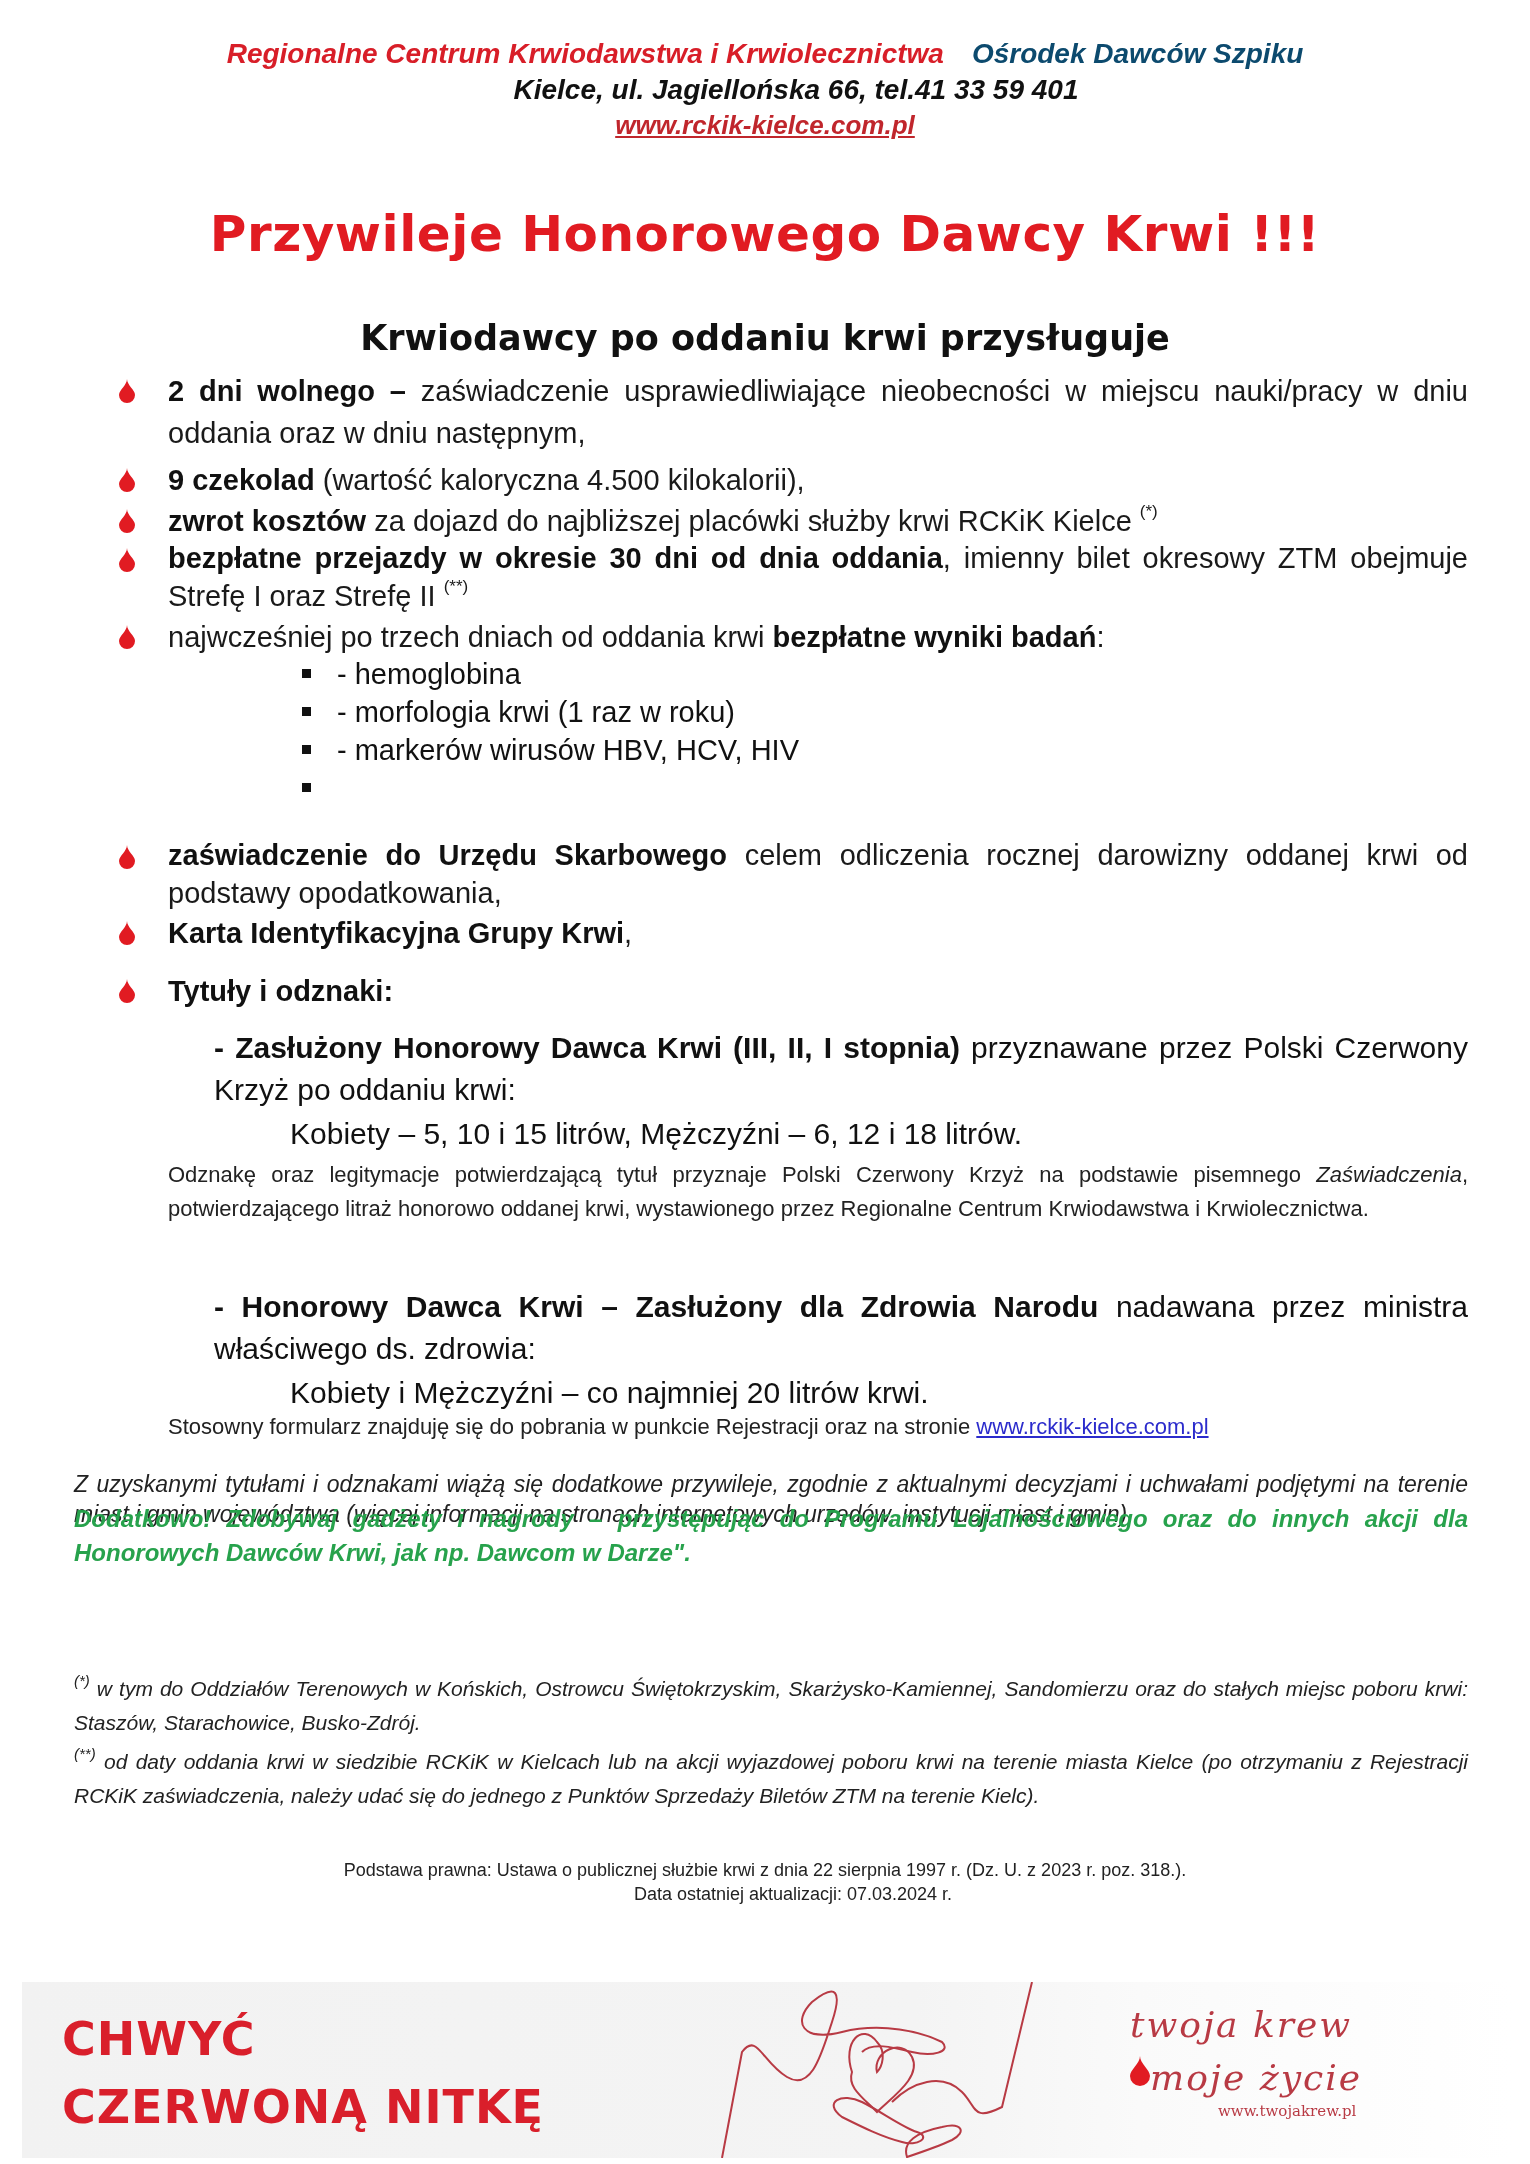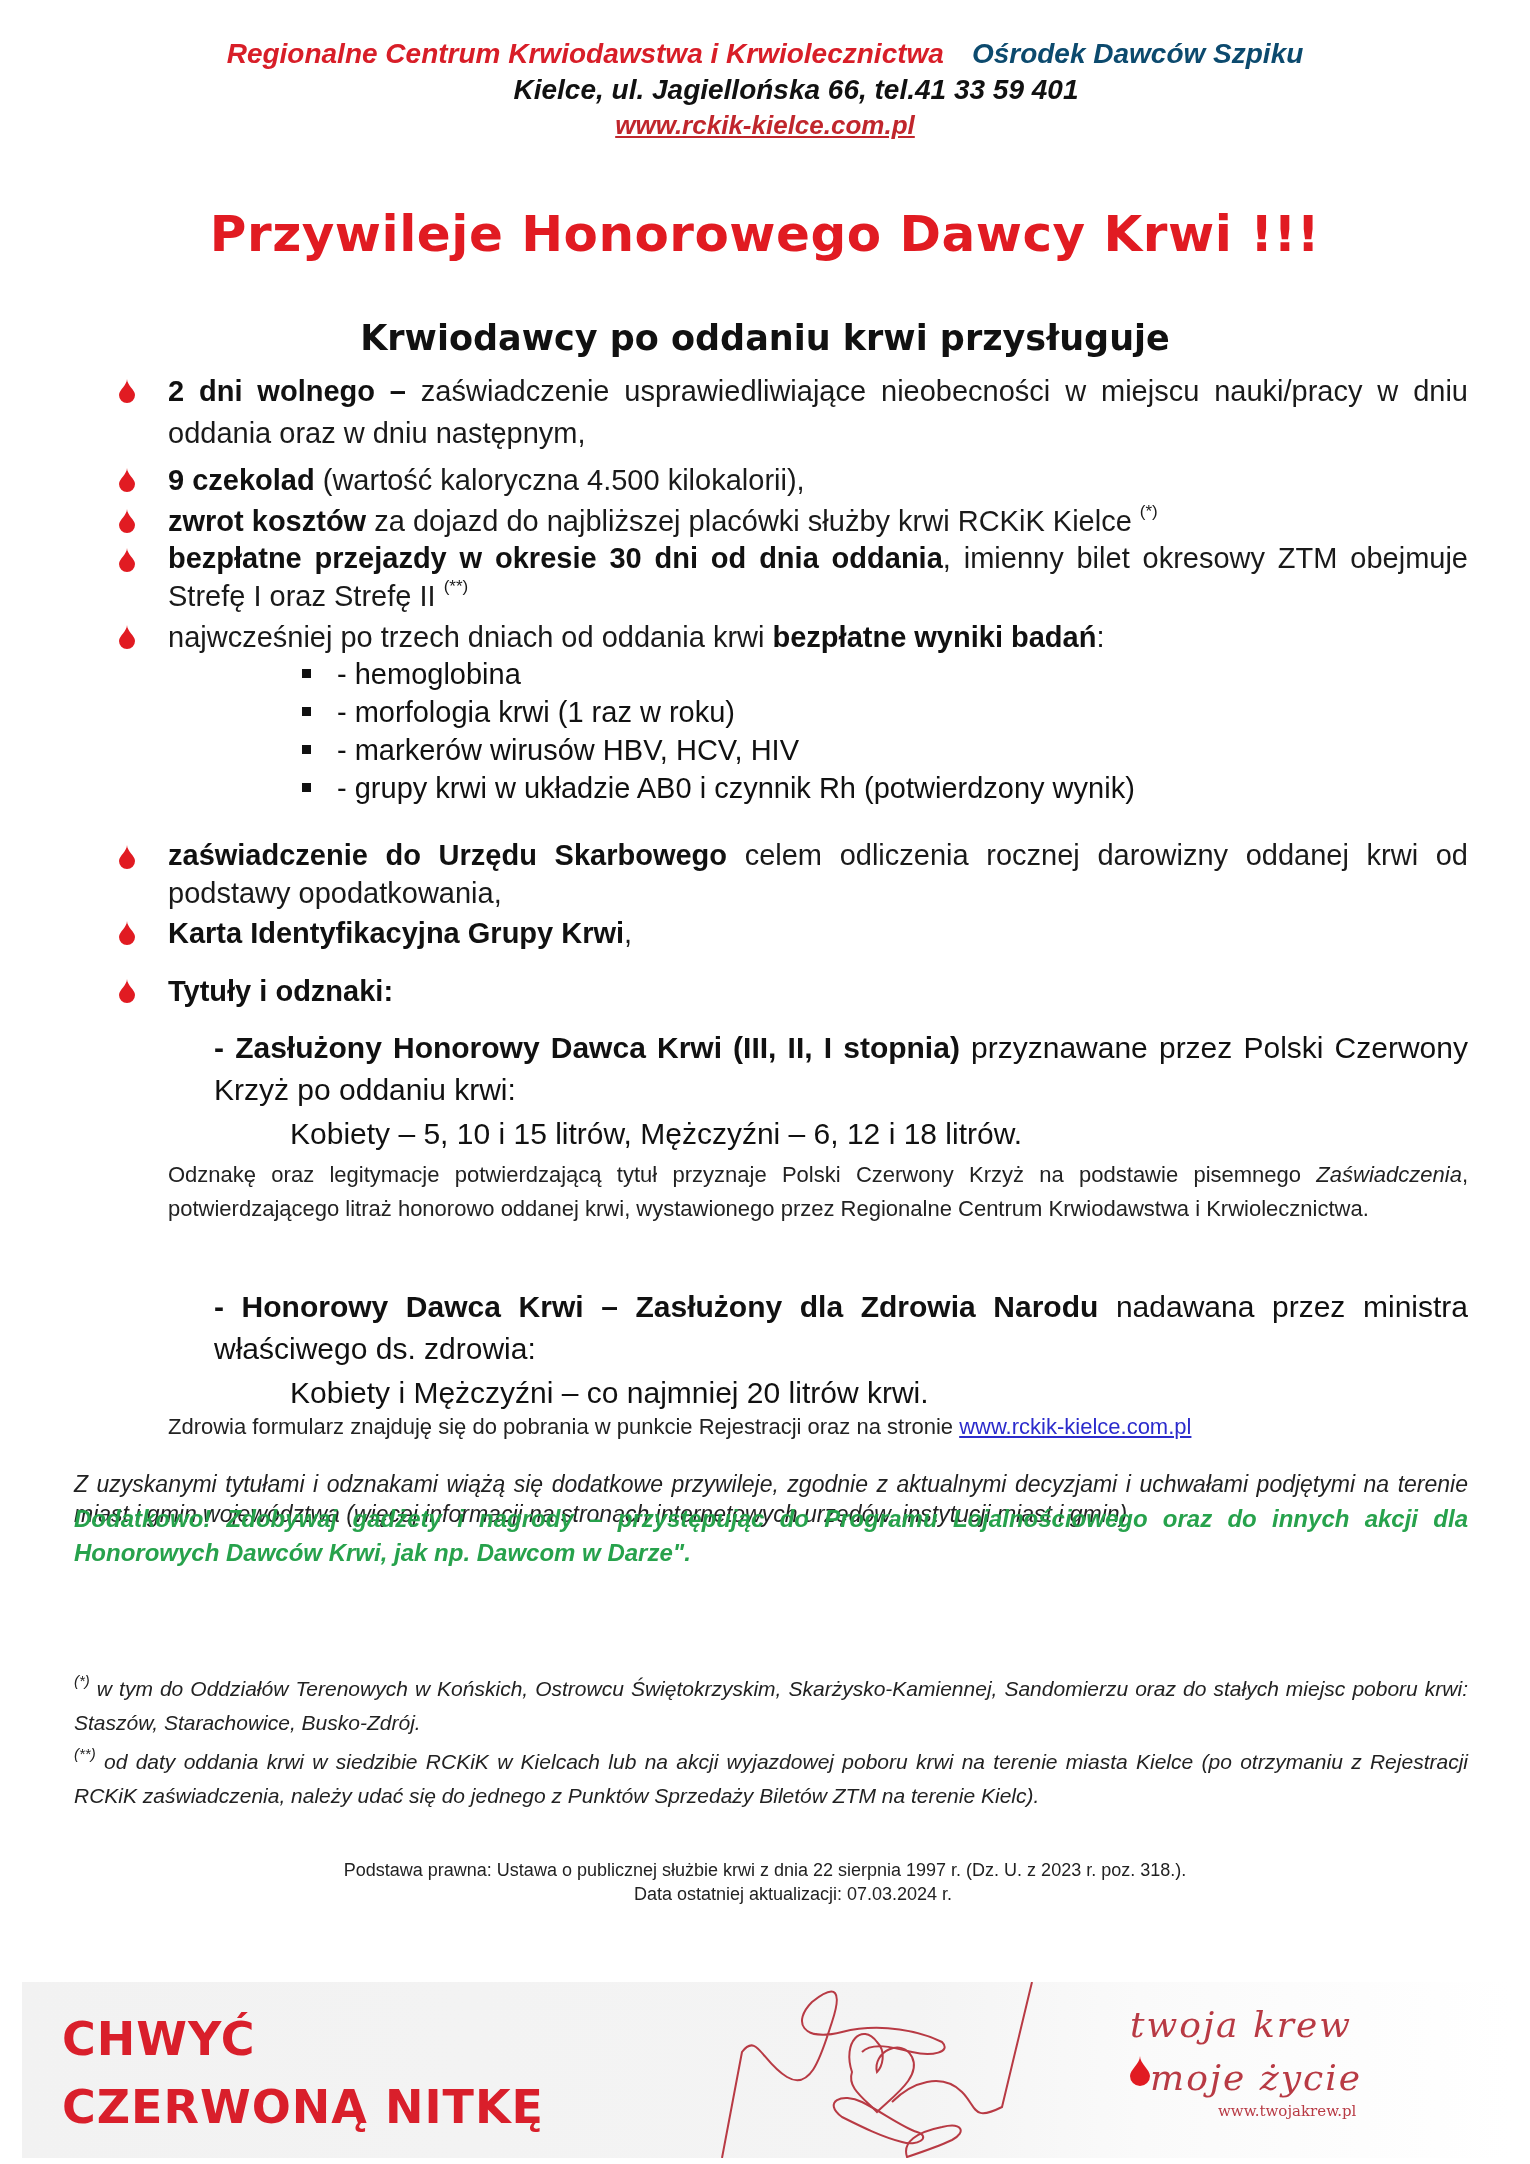--- a/index.html
+++ b/index.html
@@ -94,21 +94,21 @@
 <div class="abs item body-text" style="top:616px;">
   <svg class="drop" viewBox="0 0 18 24">
       <path d="M9 0 C9 6 17 11 17 16 A8 8 0 0 1 1 16 C1 11 9 6 9 0Z" fill="#e11b22"></path>
     </svg>
   <div class="txt"><span>najwcześniej po trzech dniach od oddania krwi </span><b>bezpłatne wyniki badań</b><span>:</span></div>
 </div>
 
 <div class="abs sub" style="top:655px;"><span class="sq"></span><span>- hemoglobina</span></div>
 <div class="abs sub" style="top:693px;"><span class="sq"></span><span>- morfologia krwi (1 raz w roku)</span></div>
 <div class="abs sub" style="top:731px;"><span class="sq"></span><span>- markerów wirusów HBV, HCV, HIV</span></div>
-<div class="abs sub" style="top:769px;"><span class="sq"></span><span>- grupy krwi w układzie AB0 i czynnik Rh (potwierdzony wynik)</span></div>
+<div class="abs sub" style="top:769px;"><span class="sq"></span></div>
 
 <div class="abs item body-text" style="top:836px; line-height:38px;">
   <svg class="drop" viewBox="0 0 18 24">
       <path d="M9 0 C9 6 17 11 17 16 A8 8 0 0 1 1 16 C1 11 9 6 9 0Z" fill="#e11b22"></path>
     </svg>
   <div class="txt"><b>zaświadczenie do Urzędu Skarbowego</b><span> celem odliczenia rocznej darowizny oddanej krwi od podstawy opodatkowania,</span></div>
 </div>
 <div class="abs item body-text" style="top:912px;">
   <svg class="drop" viewBox="0 0 18 24">
       <path d="M9 0 C9 6 17 11 17 16 A8 8 0 0 1 1 16 C1 11 9 6 9 0Z" fill="#e11b22"></path>
@@ -128,21 +128,21 @@
 <div class="abs indent2" style="top:1114px;">Kobiety – 5, 10 i 15 litrów, Mężczyźni – 6, 12 i 18 litrów.</div>
 <div class="abs small" style="top:1158px;">
   <span>Odznakę oraz legitymacje potwierdzającą tytuł przyznaje Polski Czerwony Krzyż na podstawie pisemnego </span><i>Zaświadczenia</i><span>, potwierdzającego litraż honorowo oddanej krwi, wystawionego przez Regionalne Centrum Krwiodawstwa i Krwiolecznictwa.</span>
 </div>
 
 <div class="abs title-block" style="top:1286px;">
   <b>- Honorowy Dawca Krwi – Zasłużony dla Zdrowia Narodu</b><span> nadawana przez ministra właściwego ds. zdrowia:</span>
 </div>
 <div class="abs indent2" style="top:1373px;">Kobiety i Mężczyźni – co najmniej 20 litrów krwi.</div>
 <div class="abs small" style="top:1410px; width:1300px;">
-  <span>Zdrowia formularz znajduję się do pobrania w punkcie Rejestracji oraz na stronie </span><a>www.rckik-kielce.com.pl</a>
+  <span>Stosowny formularz znajduję się do pobrania w punkcie Rejestracji oraz na stronie </span><a>www.rckik-kielce.com.pl</a>
 </div>
 
 <div class="abs italic-note" style="top:1469px;">Z uzyskanymi tytułami i odznakami wiążą się dodatkowe przywileje, zgodnie z aktualnymi decyzjami i uchwałami podjętymi na terenie miast i gmin województwa (więcej informacji na stronach internetowych urzędów, instytucji miast i gmin).</div>
 <div class="abs green-note" style="top:1502px;">Dodatkowo! Zdobywaj gadżety i nagrody – przystępując do Programu Lojalnościowego oraz do innych akcji dla Honorowych Dawców Krwi, jak  np. Dawcom w Darze".</div>
 
 <div class="abs foot-note" style="top:1672px;">
   <sup>(*)</sup><span> w tym do Oddziałów Terenowych w Końskich, Ostrowcu Świętokrzyskim, Skarżysko-Kamiennej, Sandomierzu oraz do stałych miejsc poboru krwi: Staszów, Starachowice, Busko-Zdrój.</span>
 </div>
 <div class="abs foot-note" style="top:1745px;">
   <sup>(**)</sup><span> od daty oddania krwi w siedzibie RCKiK w Kielcach lub na akcji wyjazdowej poboru krwi na terenie miasta Kielce (po otrzymaniu z Rejestracji RCKiK zaświadczenia, należy udać się do jednego z Punktów Sprzedaży Biletów ZTM na terenie Kielc).</span>

